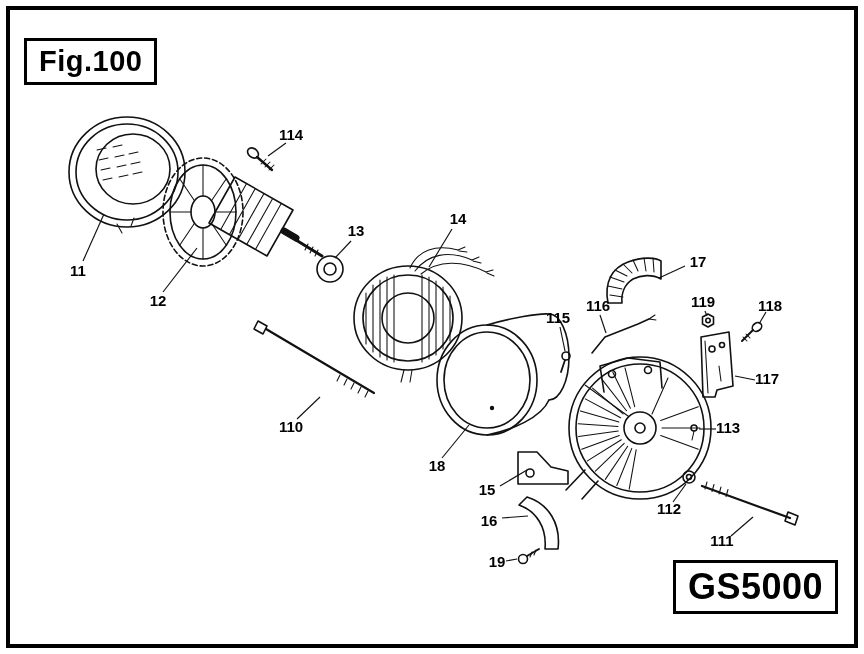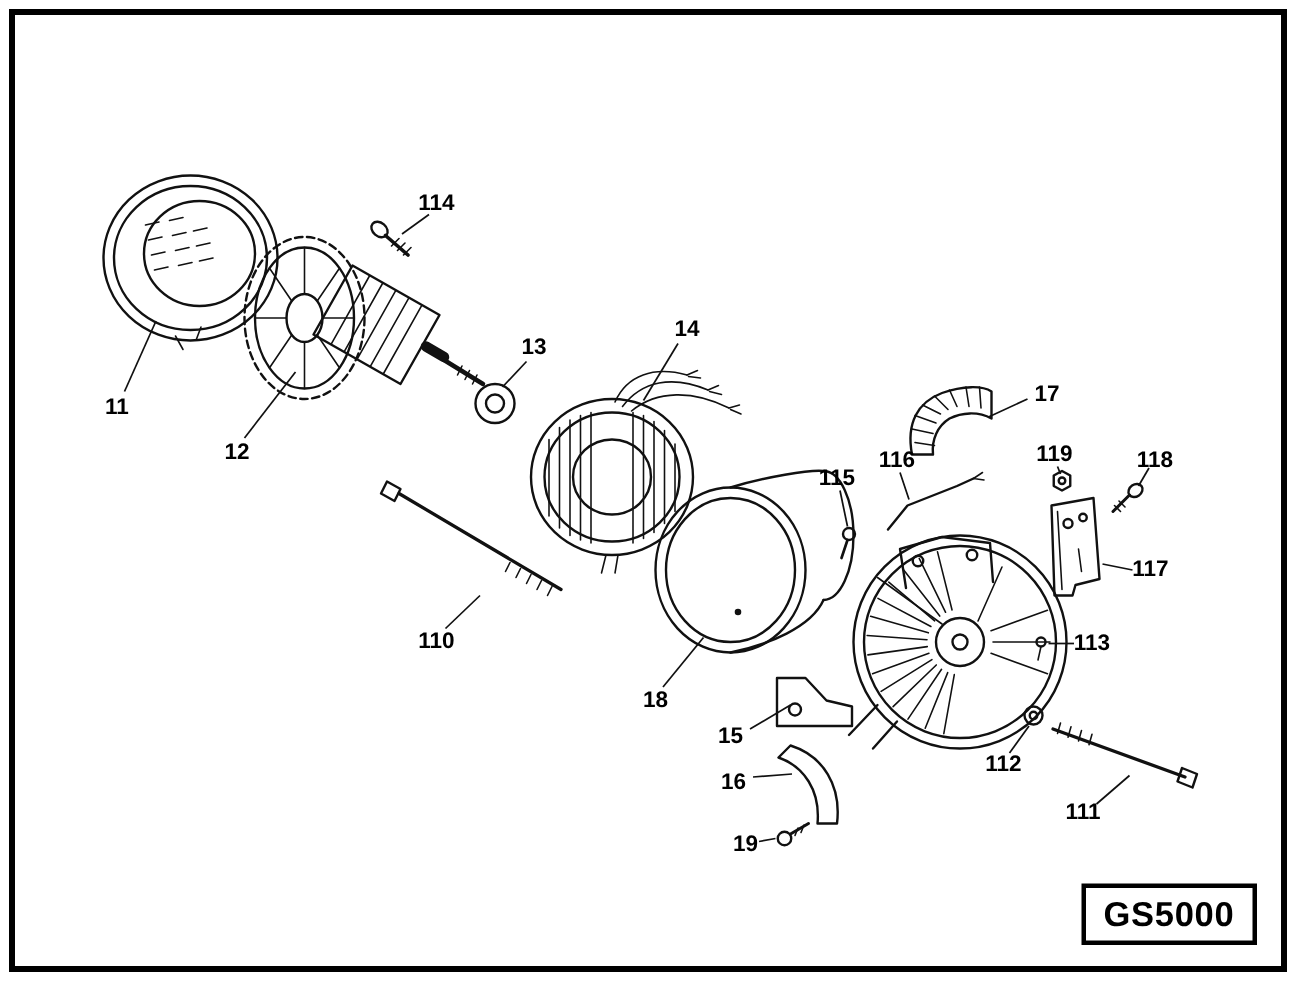--- a/index.html
+++ b/index.html
@@ -6,36 +6,37 @@
   .page{
     position:relative;width:864px;height:654px;background:#fff;
     font-family:"Liberation Sans",sans-serif;overflow:hidden;color:#000;
   }
   .frame{position:absolute;inset:6px;border:4px solid #000;pointer-events:none;}
   .corner-label{
     position:absolute;border:3px solid #000;background:#fff;color:#000;
     font-weight:bold;line-height:1;padding:6px 12px;letter-spacing:.5px;
   }
   .fig-label{left:24px;top:38px;font-size:29px;}
-  .model-label{right:26px;bottom:24px;font-size:23px;}
+  .model-label{right:26px;bottom:40px;font-size:36px;}
   svg.diagram{position:absolute;left:0;top:0;}
   svg text{
     font-family:"Liberation Sans",sans-serif;font-weight:bold;
     font-size:15px;fill:#000;
   }
   .part{stroke:#111;fill:none;stroke-width:1.6;stroke-linecap:round;stroke-linejoin:round;}
   .thin{stroke-width:1.05;}
   .leader{stroke:#111;stroke-width:1.15;fill:none;}
 </style>
 </head>
 <body>
 
 <div class="page">
   <div class="frame"></div>
 
+  <div class="corner-label fig-label">Fig.100</div>
   <div class="corner-label model-label">GS5000</div>
 
   <svg class="diagram" width="864" height="654" viewBox="0 0 864 654">
 
     <g class="part">
       <ellipse cx="127" cy="172" rx="58" ry="55"></ellipse>
       <ellipse cx="127" cy="172" rx="51" ry="48"></ellipse>
       <ellipse cx="133" cy="169" rx="37" ry="35"></ellipse>
       <path class="thin" d="M97,150 l9,-2 M99,160 l9,-2 M101,170 l9,-2 M103,180 l9,-2 M113,147 l9,-2 M115,157 l9,-2 M117,167 l9,-2 M119,177 l9,-2 M129,154 l9,-2 M131,164 l9,-2 M133,174 l9,-2"></path>
       <path class="thin" d="M117,224 l5,9 M131,226 l3,-8"></path>

